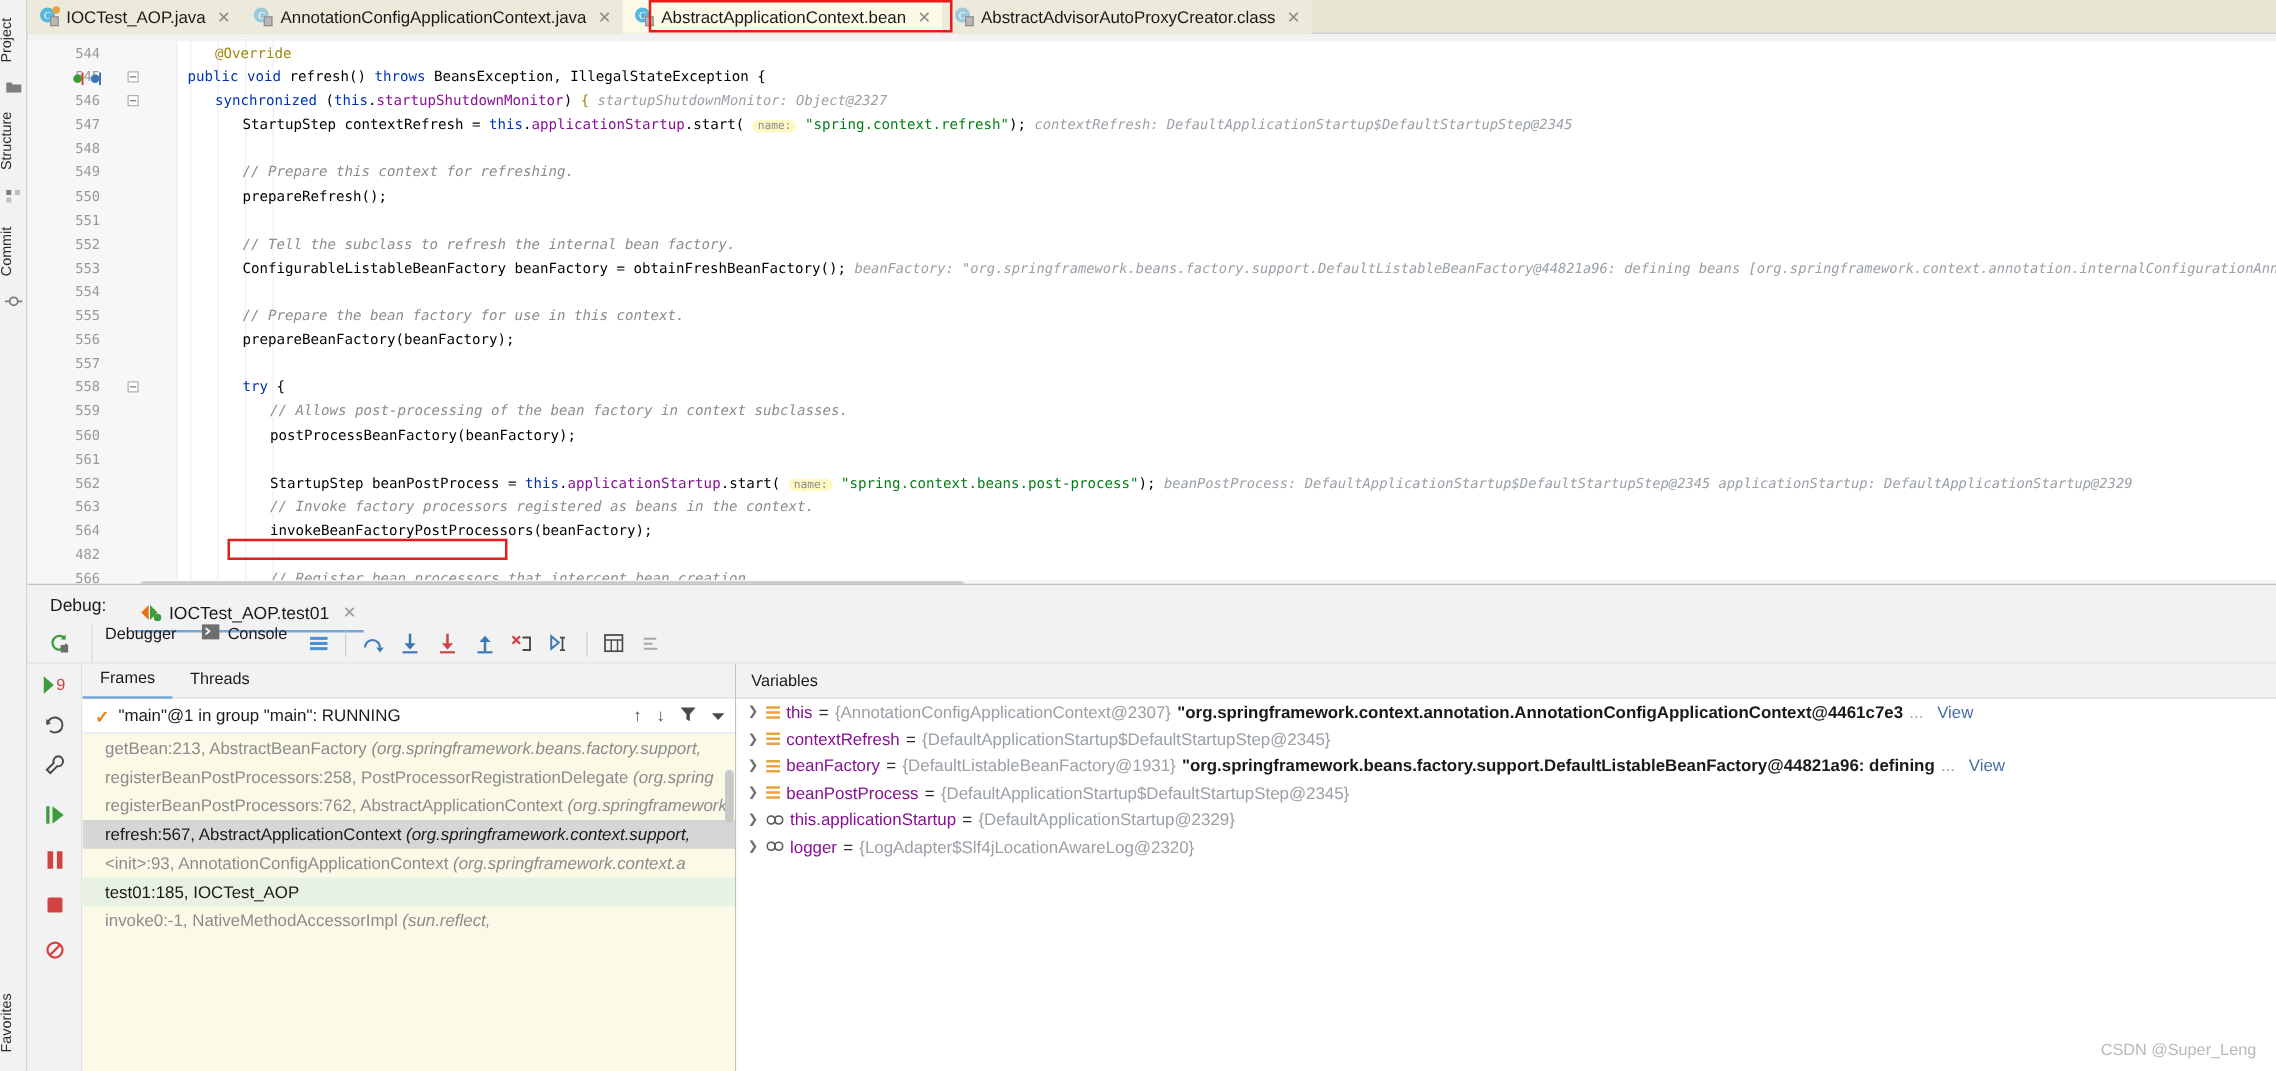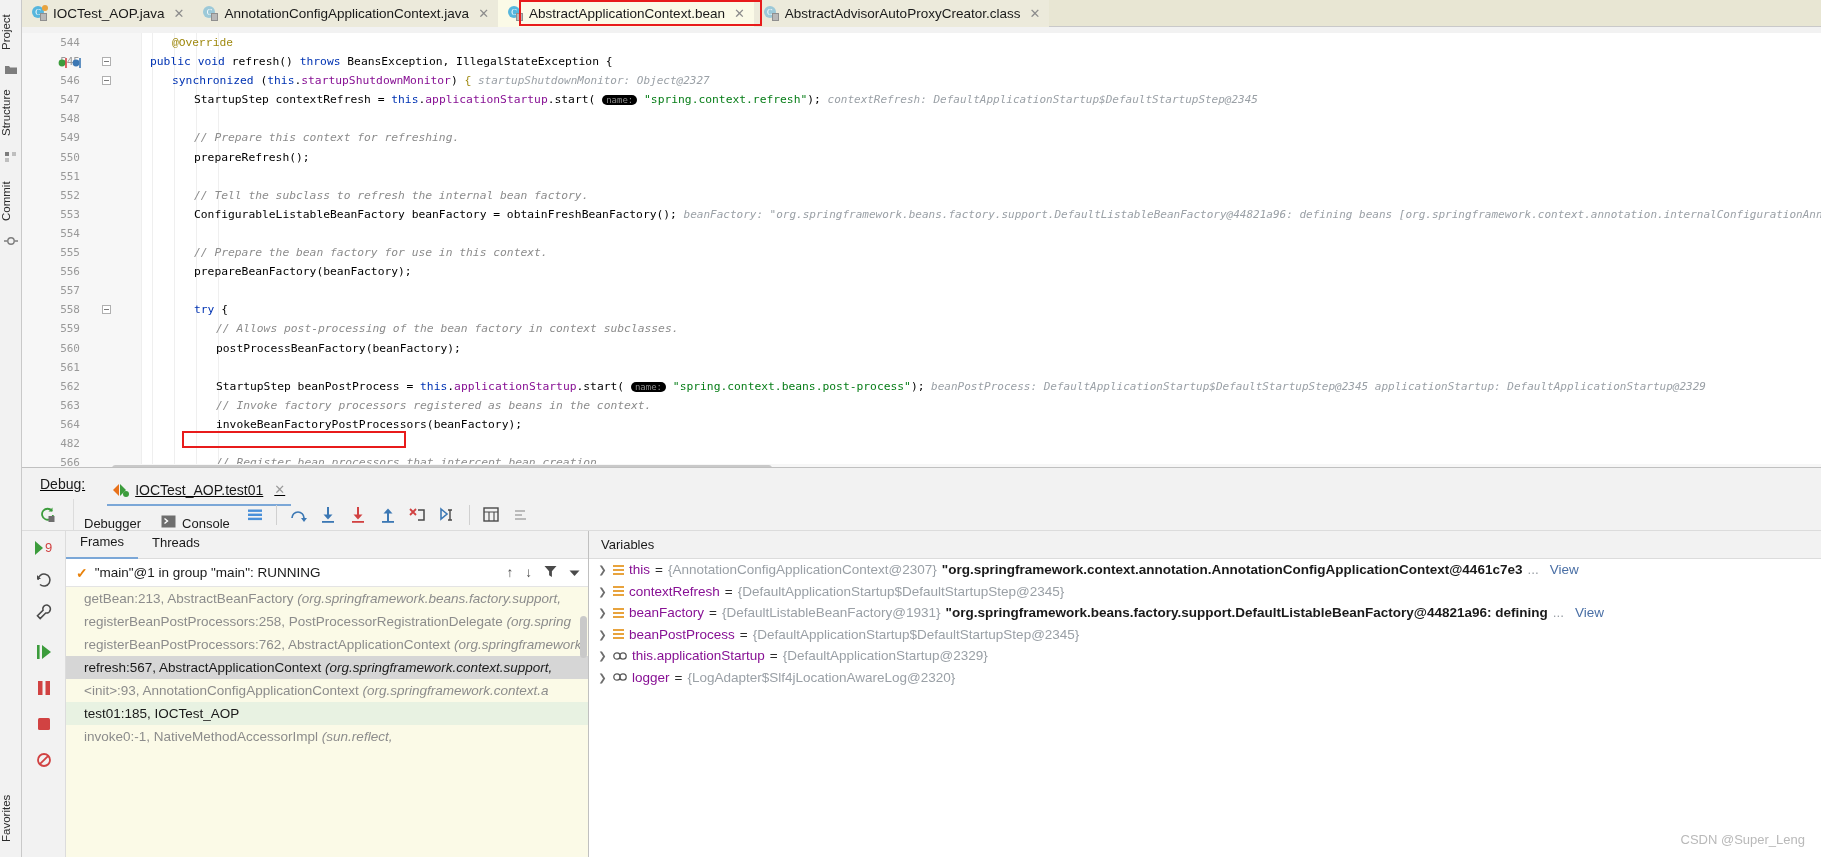--- a/index.html
+++ b/index.html
@@ -90,27 +90,27 @@
   }
   .ctext { position: absolute; left: 128px; }
   .ctext.indent1 { left: 150px; }
   .ctext.indent2 { left: 172px; }
   .ctext.indent3 { left: 194px; }
 
   .kw  { color: #0033b3; }
   .fld { color: #871094; }
   .str { color: #067d17; }
   .com { color: #8c8c8c; font-style: italic; }
-  .ann { color: #9e880d; font-family: Liberation Mono, monospace; }
+  .ann { color: #9e880d; }
   .hint {
     color: #9aa0a6; font-style: italic; font-family: "DejaVu Sans Mono", monospace;
     font-size: 11px;
   }
   .param-chip {
-    background: #000000; color: #8c8c8c; font-size: 9px; padding: 0 4px;
+    background: #fef9c3; color: #8c8c8c; font-size: 9px; padding: 0 4px;
     border-radius: 7px; font-style: normal; font-family: "DejaVu Sans Mono", monospace;
   }
   
   .exec-strip {
     position: absolute; left: 93px; top: 0; width: 62px; height: 19.1px;
     background: #c3cfe8;
   }
   .red-box-code {
     position: absolute; left: 160px; top: 398px; width: 224px; height: 17px;
     border: 2.5px solid #e81b1b; z-index: 10; pointer-events: none;
@@ -135,21 +135,21 @@
     background: #c9c9c9; border-radius: 4px;
   }
 
   
   .debug-panel {
     position: absolute; left: 22px; top: 467px; width: 1799px; height: 390px;
     background: #f2f2f2; border-top: 1px solid #c0c0c0;
   }
   .debug-header {
     position: absolute; left: 0; top: 0; width: 1799px; height: 31px;
-    background: #f2f2f2; display: flex; align-items: center; padding-left: 18px; text-decoration: underline;
+    background: #f2f2f2; display: flex; align-items: center; padding-left: 18px;
   }
   .debug-header .dlabel { font-size: 14px; color: #1a1a1a; margin-right: 22px; }
   .debug-runtab {
     display: flex; align-items: center; gap: 7px; height: 30px;
     padding: 0 6px; font-size: 14px; color: #1a1a1a;
     border-bottom: 2.5px solid #7ba7d7;
     margin-top: 14px;
   }
   .debug-runtab .tabx { color: #9a9a9a; font-size: 13px; margin-left: 4px; }
   .dbg-icon {
@@ -172,21 +172,21 @@
 
   .debug-toolbar {
     position: absolute; left: 0; top: 31px; width: 1799px; height: 32px;
     display: flex; align-items: center; border-bottom: 1px solid #dcdcdc;
   }
   .tb-rerun {
     width: 52px; height: 32px; display: flex; align-items: center; justify-content: center;
     border-right: 1px solid #dcdcdc;
   }
   .tb-item {
-    display: flex; align-items: flex-end; gap: 6px; height: 32px;
+    display: flex; align-items: flex-start; gap: 6px; height: 32px;
     padding: 0 10px; font-size: 13px; color: #1a1a1a;
   }
   .tb-sep { width: 1px; height: 20px; background: #d0d0d0; margin: 0 6px; }
   .tb-btn {
     width: 30px; height: 32px; display: flex; align-items: center; justify-content: center;
   }
 
   .vert-toolstrip {
     position: absolute; left: 0; top: 63px; width: 44px; height: 327px;
     background: #f2f2f2; border-right: 1px solid #dcdcdc;

